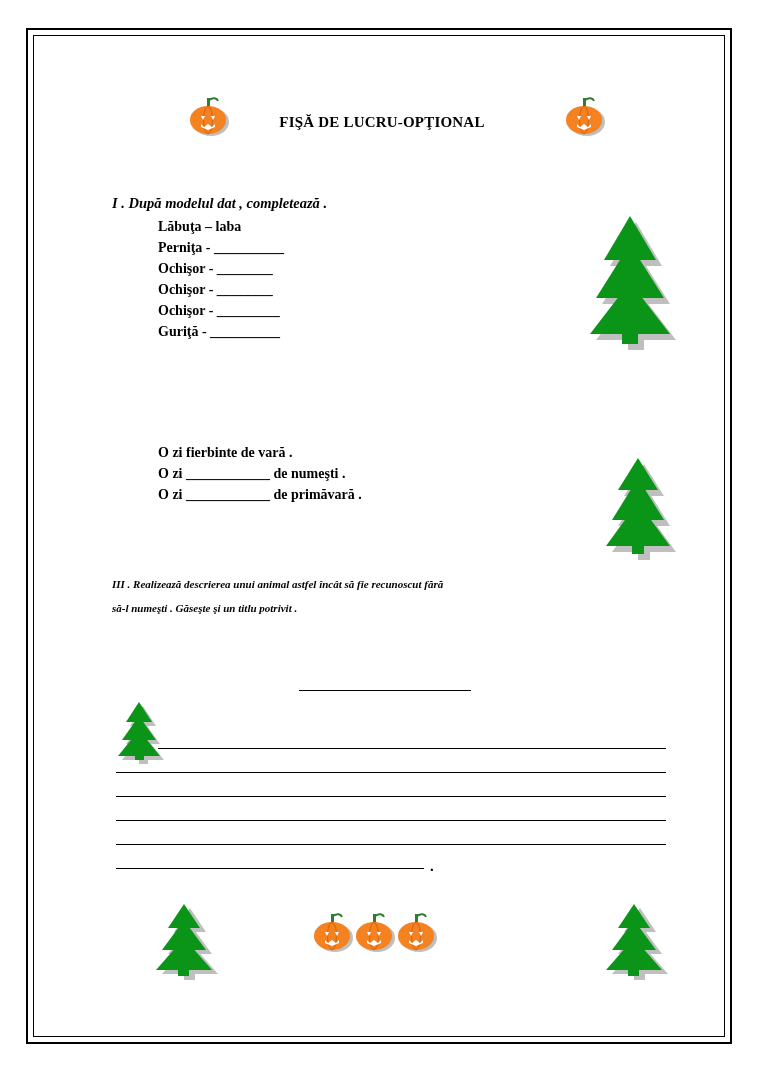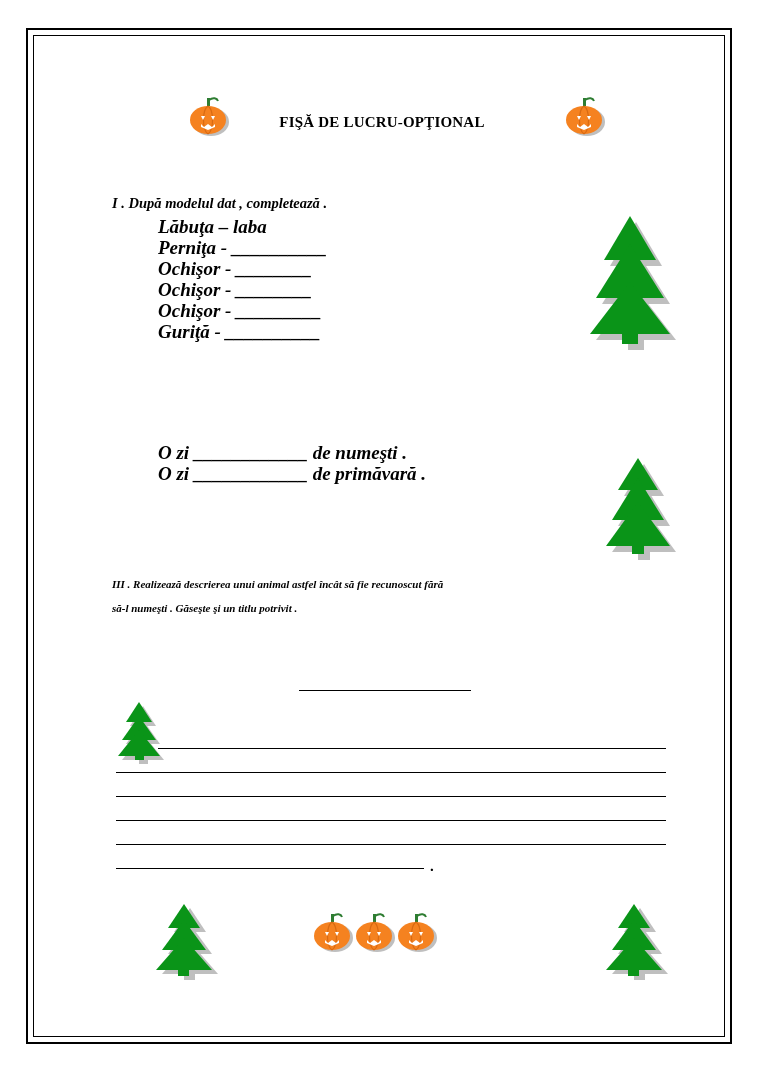--- a/index.html
+++ b/index.html
@@ -67,24 +67,23 @@
   .tree svg { display: block; width: 100%; height: 100%; }
 
   .section-head {
     position: absolute;
     font-size: 14.5px;
     font-weight: bold;
     font-style: italic;
   }
   .item-list {
     position: absolute;
-    font-size: 19px;
+    font-size: 14px;
     font-weight: bold;
     line-height: 21px;
-    font-style: italic;
   }
   .item-list div { white-space: pre; }
 
   .para-block {
     position: absolute;
     font-size: 11px;
     font-weight: bold;
     font-style: italic;
     line-height: 24px;
   }
@@ -162,20 +161,21 @@
       <rect x="50" y="124" width="16" height="18" fill="#BFBFBF"></rect>
       <polygon points="52,8 78,52 26,52" fill="#0A9418"></polygon>
       <polygon points="52,36 86,90 18,90" fill="#0A9418"></polygon>
       <polygon points="52,74 92,126 12,126" fill="#0A9418"></polygon>
       <rect x="44" y="118" width="16" height="18" fill="#0A9418"></rect>
     </svg>
   </div>
 
 
   <div class="item-list" style="left:158px; top:442px;">
+    <div>O zi fierbinte de vară .</div>
     <div>O zi ____________ de numeşti .</div>
     <div>O zi ____________ de primăvară .</div>
   </div>
 
   <div class="tree" style="left:596px; top:452px; width:86px; height:110px;">
     <svg viewBox="0 0 86 110">
       <polygon points="48,12 68,44 28,44" fill="#BFBFBF"></polygon>
       <polygon points="48,32 74,74 22,74" fill="#BFBFBF"></polygon>
       <polygon points="48,56 80,100 16,100" fill="#BFBFBF"></polygon>
       <rect x="42" y="94" width="12" height="14" fill="#BFBFBF"></rect>

